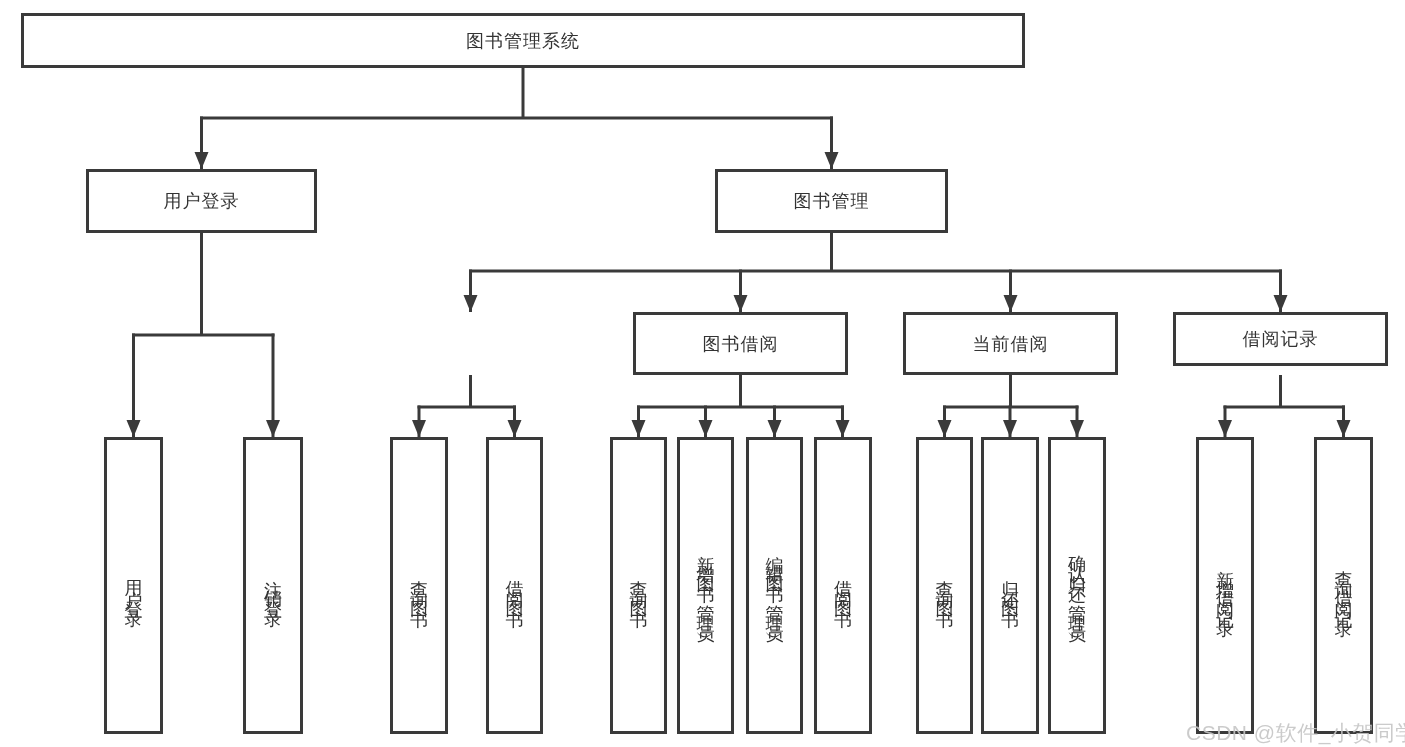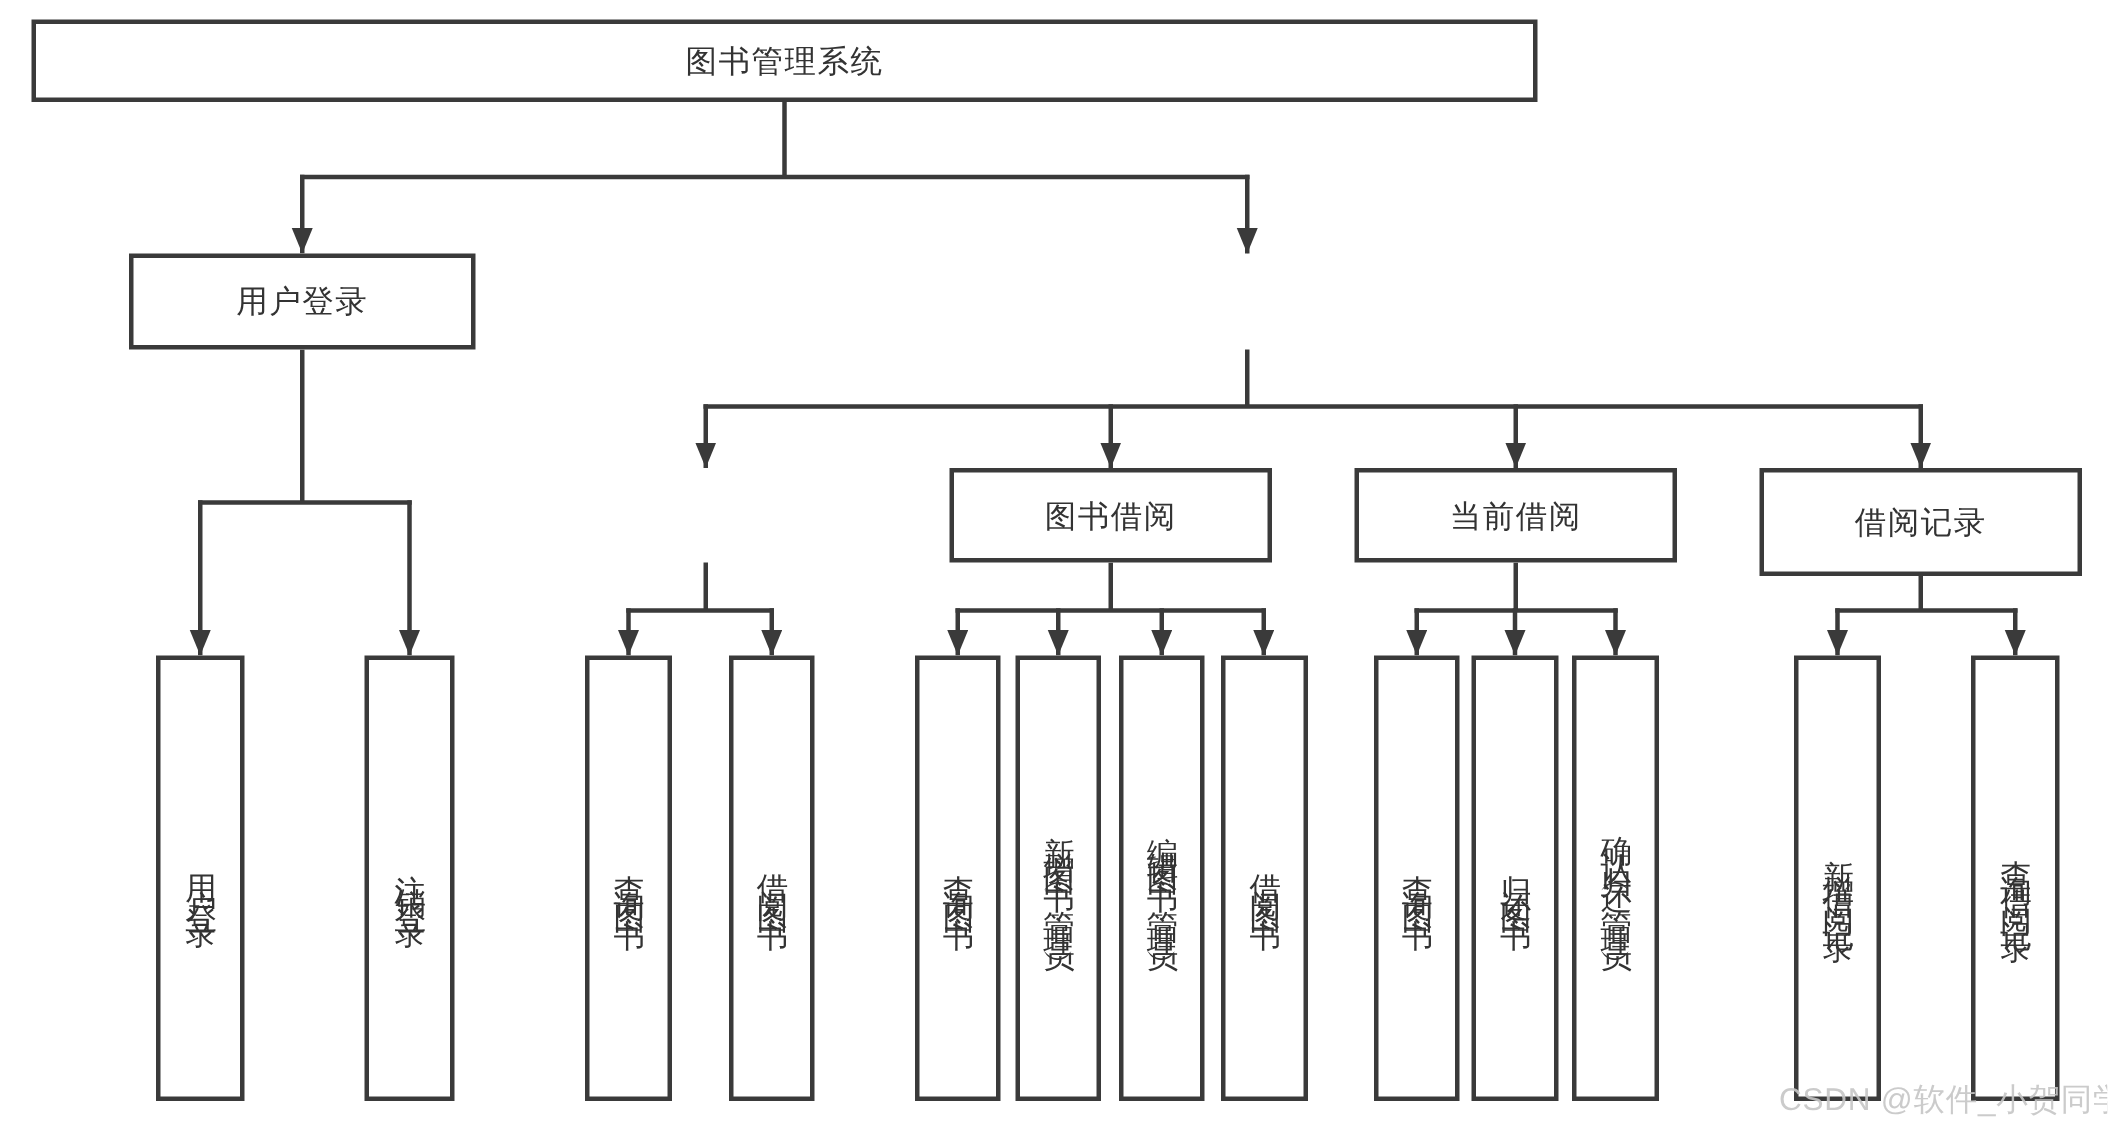--- a/index.html
+++ b/index.html
@@ -18,21 +18,21 @@
   }
   .box {
     position: absolute;
     box-sizing: border-box;
     border: 3px solid #3a3a3a;
     background: #ffffff;
     display: flex;
     align-items: center;
     justify-content: center;
     color: #333333;
-    font-size: 21px;
+    font-size: 18px;
     letter-spacing: 1px;
     text-align: center;
   }
   .vbox span {
     writing-mode: vertical-rl;
     text-orientation: mixed;
     letter-spacing: 10px;
     line-height: 1;
   }
   .watermark {
@@ -112,24 +112,25 @@
         <path d="M1223.5,407 H1345"></path>
         <path d="M1225,405.5 V437" marker-end="url(#arrow)"></path>
         <path d="M1343.5,405.5 V437" marker-end="url(#arrow)"></path>
       </g>
     </g>
   </svg>
 
   <div class="box" style="left:21px; top:13px; width:1004px; height:55px;">图书管理系统</div>
 
   <div class="box" style="left:86px; top:169px; width:231px; height:64px;">用户登录</div>
+  <div class="box" style="left:715px; top:169px; width:233px; height:64px;">图书管理</div>
 
   <div class="box" style="left:633px; top:312px; width:215px; height:63px;">图书借阅</div>
   <div class="box" style="left:903px; top:312px; width:215px; height:63px;">当前借阅</div>
-  <div class="box" style="left:1173px; top:312px; width:215px; height:72px;">借阅记录</div>
+  <div class="box" style="left:1173px; top:312px; width:215px; height:54px;">借阅记录</div>
 
   <div class="box vbox" style="left:104px; top:437px; width:59px; height:297px;">
     <span>用户登录</span>
   </div>
   <div class="box vbox" style="left:243px; top:437px; width:60px; height:297px;">
     <span>注销登录</span>
   </div>
 
   <div class="box vbox" style="left:390px; top:437px; width:58px; height:297px;">
     <span>查询图书</span>

